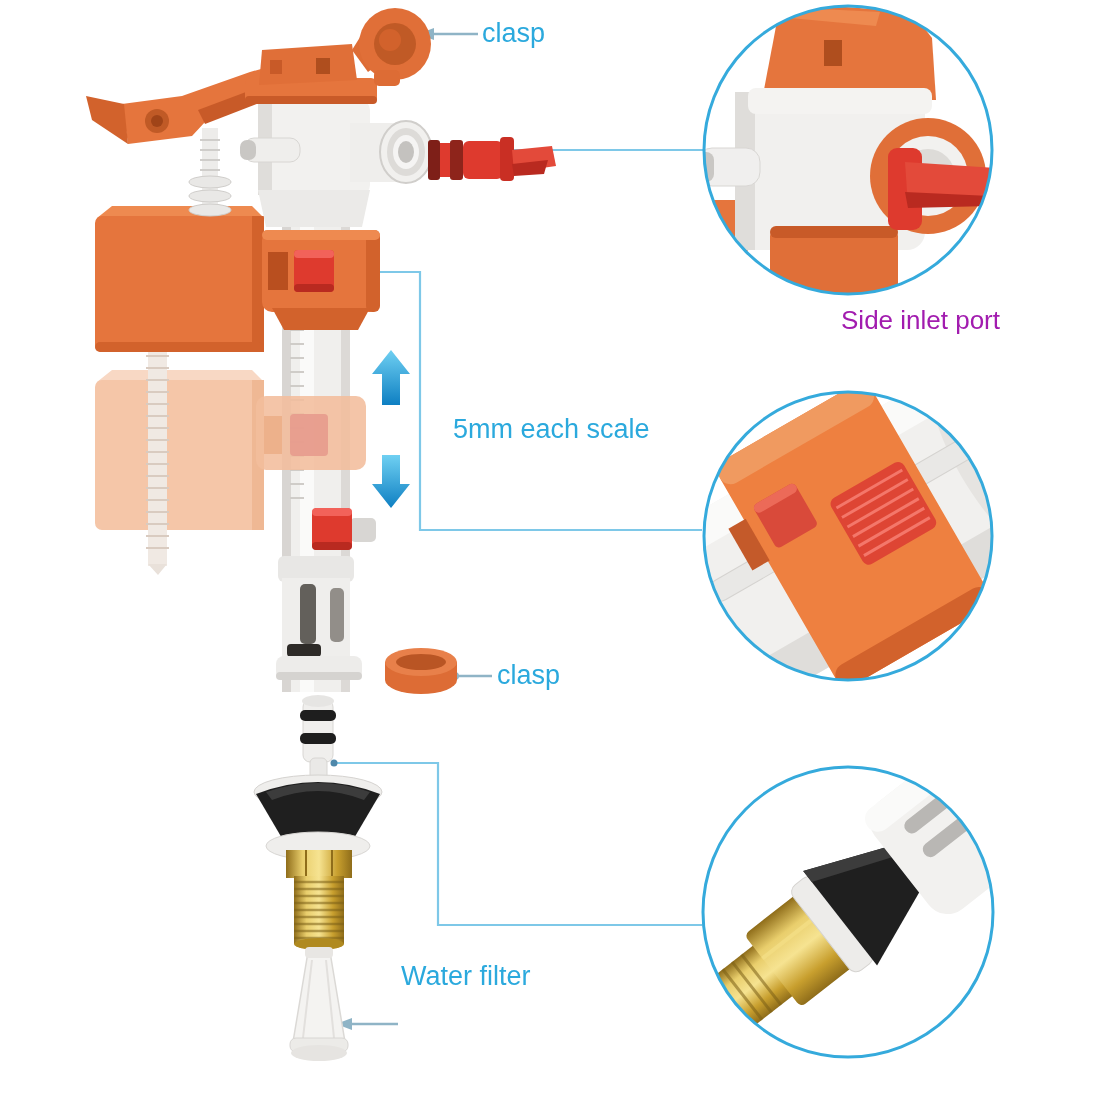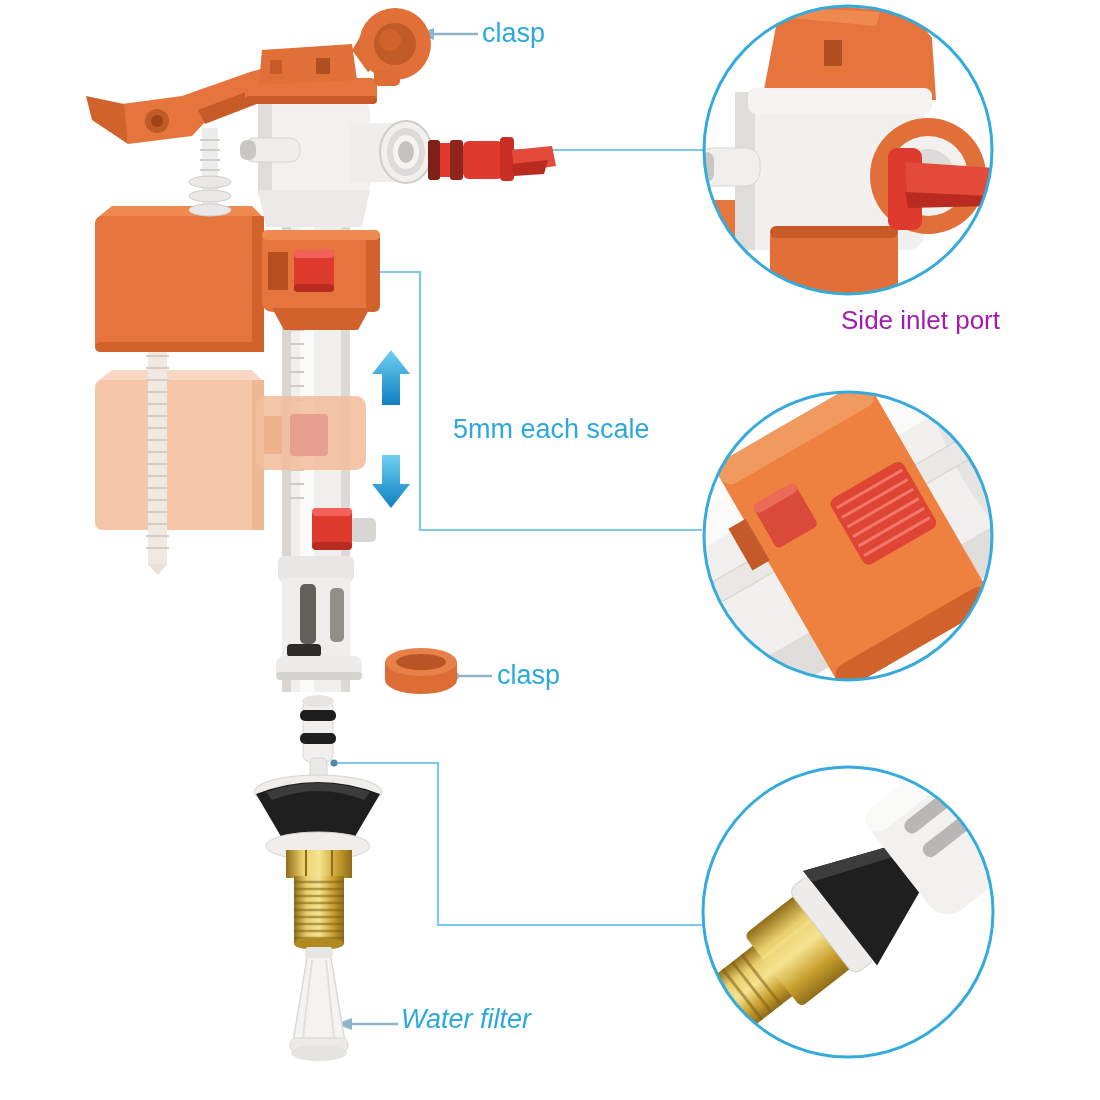--- a/index.html
+++ b/index.html
@@ -390,19 +390,19 @@
     <circle cx="848" cy="912" r="145" fill="none" stroke="#35AADC" stroke-width="3"></circle>
   </g>
 </svg>
 
   <div class="lbl" style="left:482px;top:19px;">clasp</div>
 
   <div class="lbl" style="left:425px;top:415px;margin-left:28px;">5mm each scale</div>
 
   <div class="lbl" style="left:497px;top:661px;">clasp</div>
 
-  <div class="lbl" style="left:401px;top:1005px;font-style:italic;">Water filter</div>
+  <div class="lbl" style="left:401px;top:962px;">Water filter</div>
 
   <div class="cap" style="top:305px;">Side inlet port</div>
 
 
 
 </div>
 
 </body></html>

